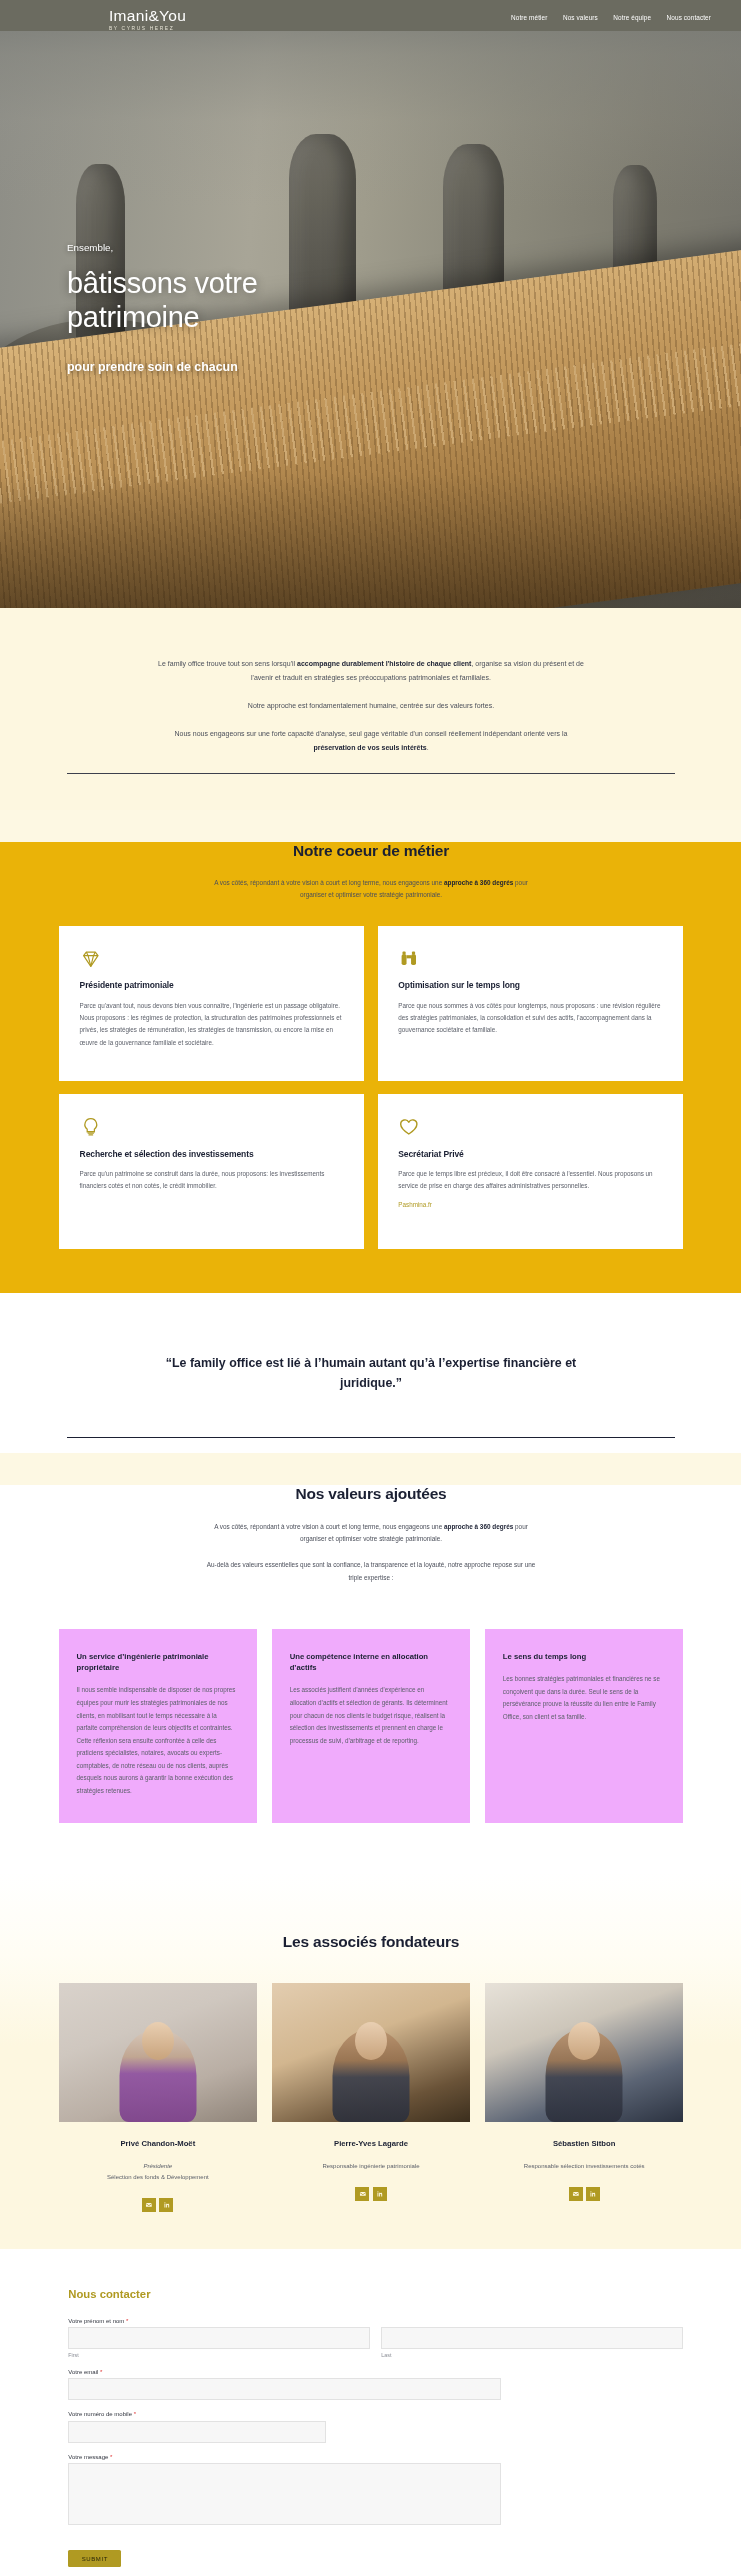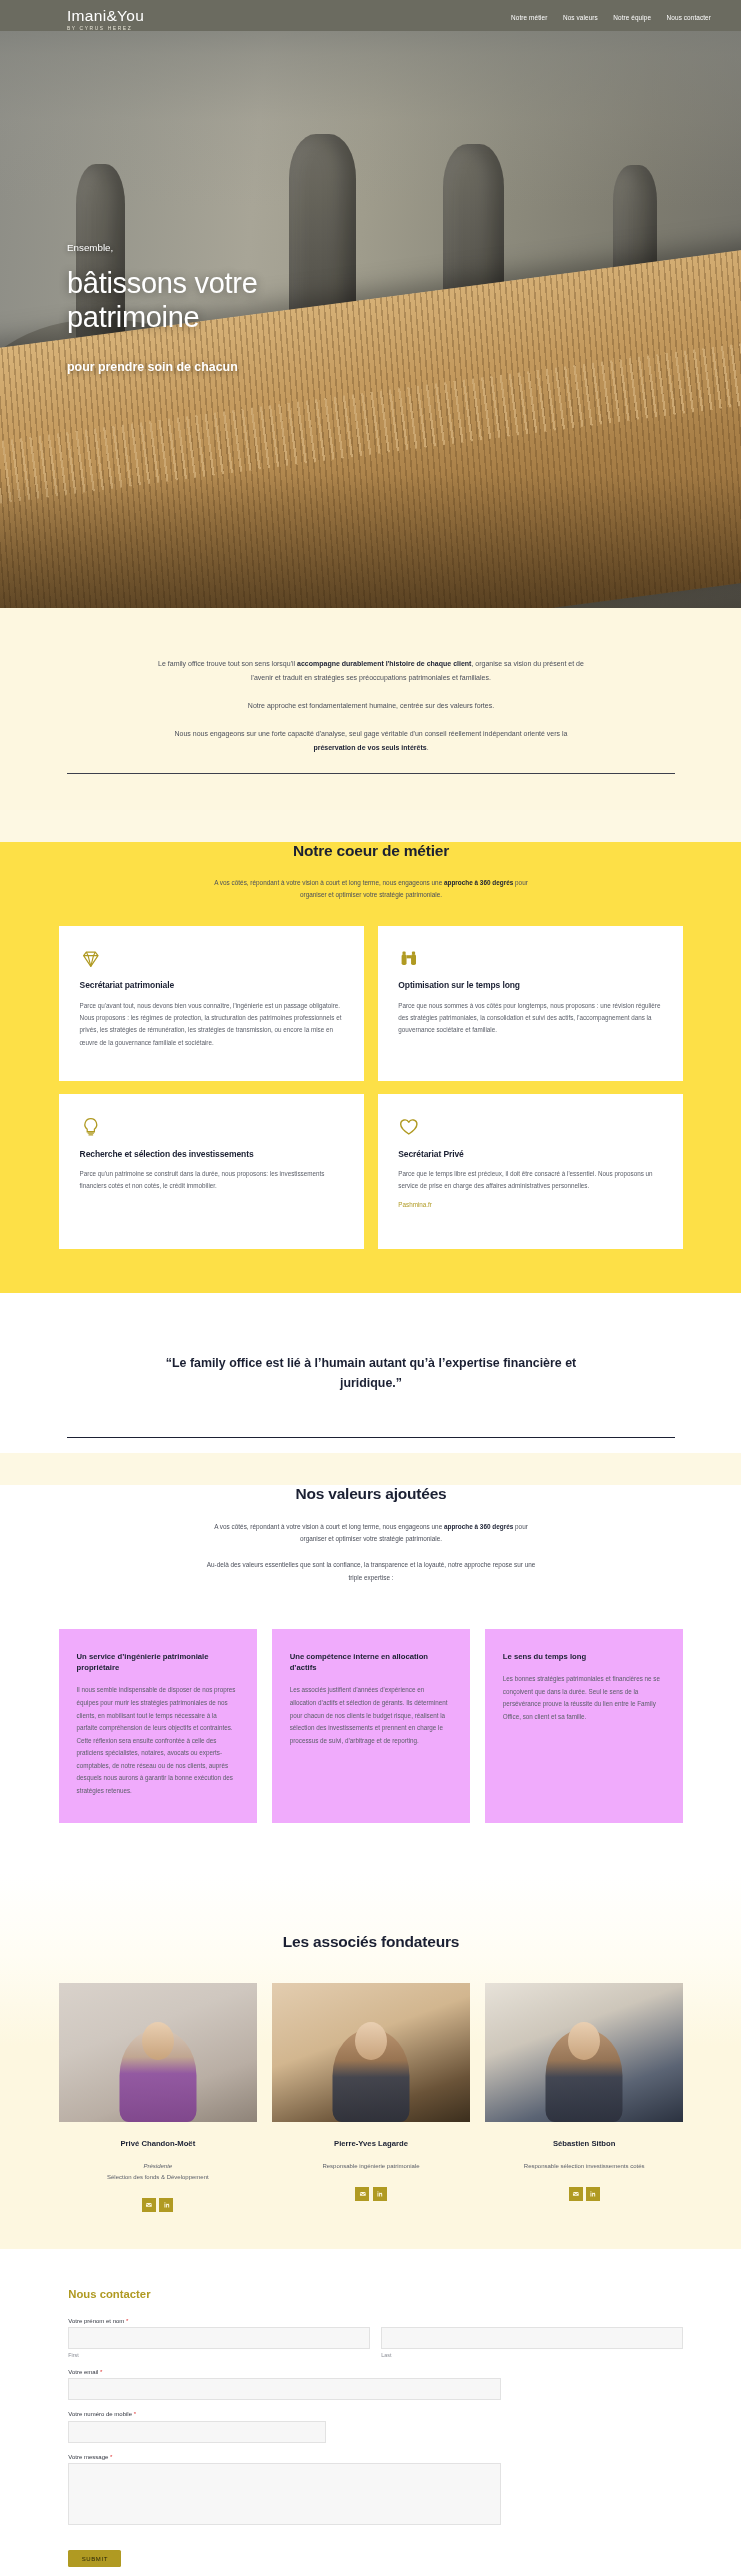--- a/index.html
+++ b/index.html
@@ -13,21 +13,21 @@
   }
 
   
   .site-header{
     position:relative; z-index:20;
     height:31px; width:742px;
     background:#6b6b60;
     display:flex; align-items:flex-start;
     padding:8.2px 31px 0 67px;
   }
-  .brand{ display:flex; flex-direction:column; line-height:1; }
+  .brand{ display:flex; flex-direction:column; line-height:1;margin-left:42px; }
   .brand-name{
     font-size:15.5px; font-weight:300; letter-spacing:0.3px; color:#fff;
     font-family:"Liberation Sans", sans-serif;
   }
   .brand-name .amp{ font-weight:300; }
   .brand-sub{
     font-size:4.9px; letter-spacing:1.6px; color:#e7e4d6; margin-top:3.1px;
   }
   .main-nav{ margin-left:auto; display:flex; gap:15.5px; padding-top:6.2px; }
   .main-nav a{
@@ -132,21 +132,21 @@
     text-align:center; font-size:15.5px; font-weight:700; color:#1b2033;
     letter-spacing:-0.2px; margin:32px 0 17.5px;
   }
   .section-lead{
     width:340px; margin:0 auto; text-align:center;
     font-size:6.4px; line-height:1.95; color:#4b4f5a;
   }
   .section-lead b{ color:#1b2033; font-weight:700; }
 
   
-  .metier{ background:#fde047; padding:0 0 44px; }
+  .metier{ background:#eab308; padding:0 0 44px; }
   .card-grid{
     width:624px; margin:24px auto 0;
     display:grid; grid-template-columns:1fr 1fr; gap:13.4px;
   }
   .card{
     background:#fff; padding:21.6px 20.6px 24px; min-height:155px;
   }
   .card-icon{ width:21.6px; height:21.6px; margin-bottom:11.3px; }
   .card-icon svg{ width:100%; height:100%; display:block; }
   .card h3{
@@ -319,21 +319,21 @@
   <div class="card-grid">
 
     <article class="card">
       <div class="card-icon">
         <svg viewBox="0 0 48 48" fill="none" stroke="#b09a22" stroke-width="2.6" stroke-linejoin="round">
           <path d="M8 17h32L24 41 8 17z"></path>
             <path d="M8 17l6-8h20l6 8"></path>
             <path d="M14 9l4 8M34 9l-4 8M18 17l6 24M30 17l-6 24"></path>
         </svg>
       </div>
-      <h3>Secrétariat patrimoniale</h3>
+      <h3>Présidente patrimoniale</h3>
       <p>Parce qu'avant tout, nous devons bien vous connaître, l'ingénierie est un passage obligatoire. Nous proposons : les régimes de protection, la structuration des patrimoines professionnels et privés, les stratégies de rémunération, les stratégies de transmission, ou encore la mise en œuvre de la gouvernance familiale et sociétaire.</p>
     </article>
 
     <article class="card">
       <div class="card-icon">
         <svg viewBox="0 0 48 48" fill="#b09a22">
           <rect x="8" y="14" width="11" height="24" rx="4"></rect>
             <rect x="29" y="14" width="11" height="24" rx="4"></rect>
           <rect x="19" y="16" width="10" height="7"></rect>
             <rect x="10" y="8" width="7" height="7" rx="2"></rect>

